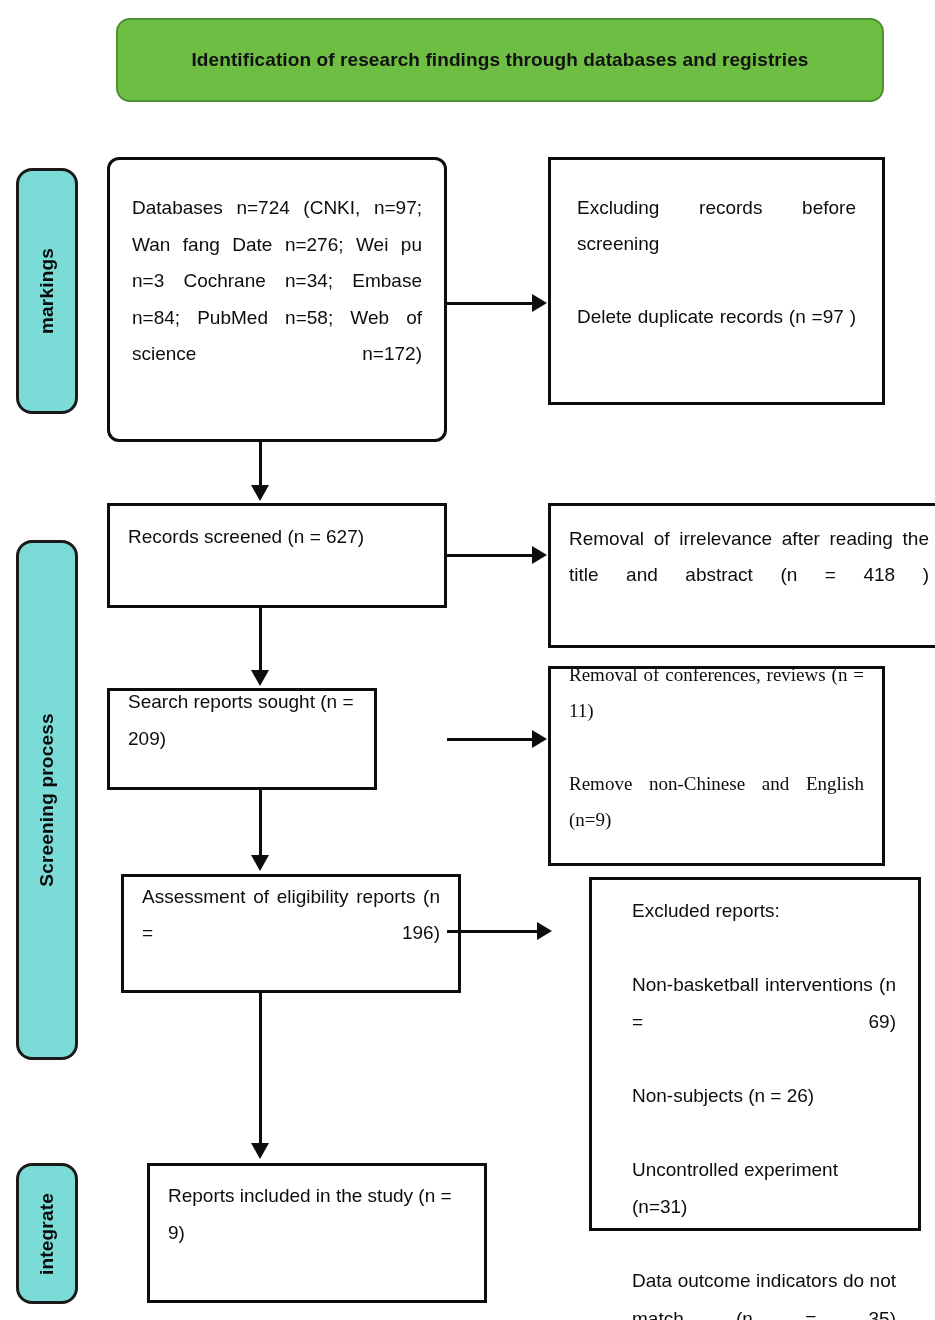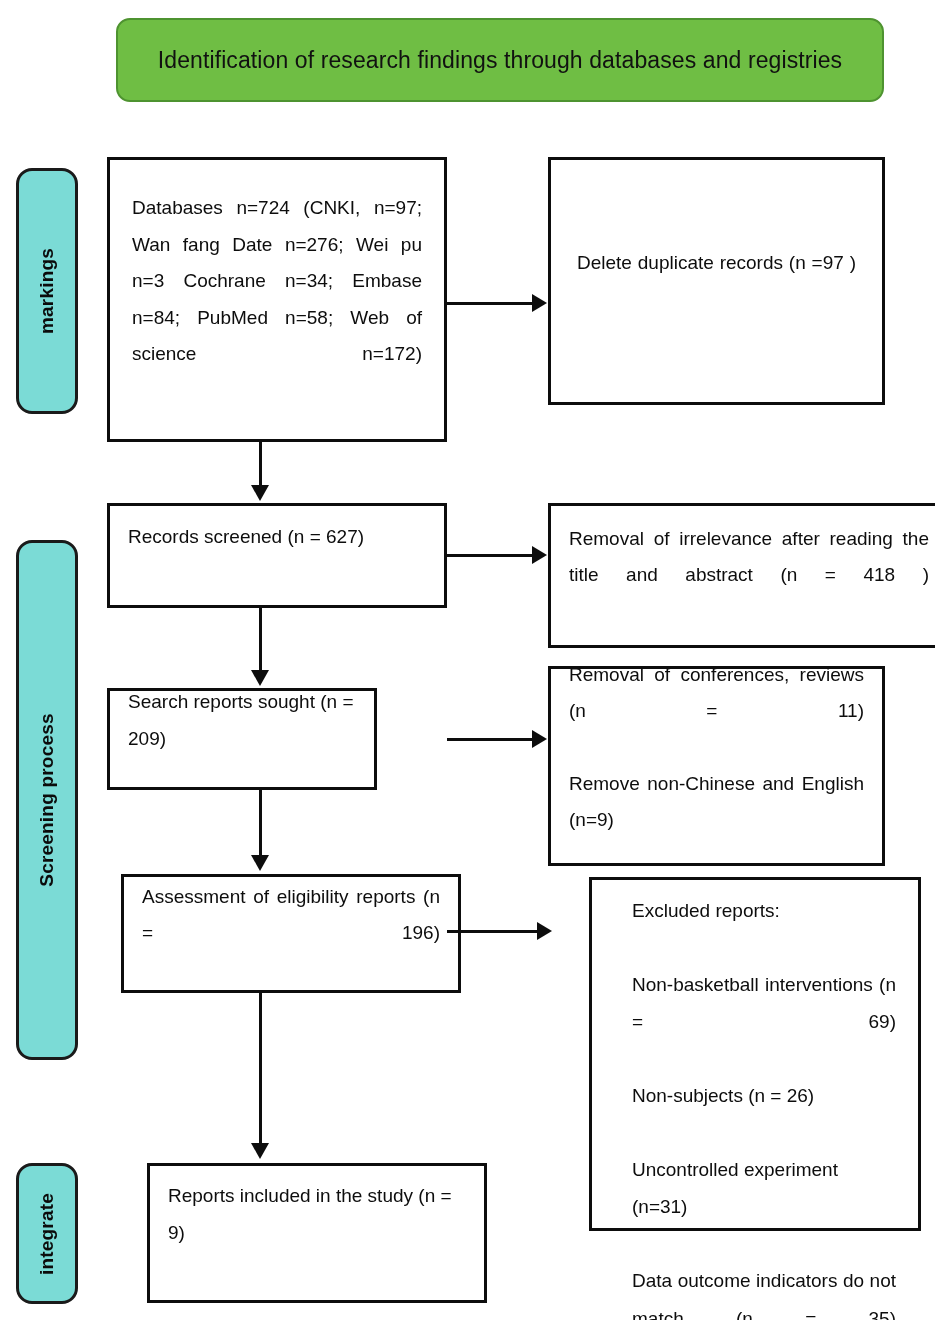--- a/index.html
+++ b/index.html
@@ -29,22 +29,22 @@
     height: 84px;
     background: #6FBE44;
     border: 2px solid #4E9330;
     border-radius: 14px;
     box-sizing: border-box;
     display: flex;
     align-items: center;
     justify-content: center;
   }
   .header-banner .banner-text {
-    font-size: 23px;
-    font-weight: normal;
+    font-size: 19px;
+    font-weight: bold;
     color: #111111;
     letter-spacing: 0.1px;
     text-align: right;
     padding: 0 16px;
   }
 
   
   .stage-label {
     position: absolute;
     background: #7BDBD6;
@@ -99,24 +99,24 @@
   
   #box-databases   { left: 107px; top: 157px;  width: 340px; height: 285px; }
   #box-screened    { left: 107px; top: 503px;  width: 340px; height: 105px; }
   #box-sought      { left: 107px; top: 688px;  width: 270px; height: 102px; }
   #box-eligibility { left: 107px; top: 874px;  width: 340px; height: 119px; margin-left: 14px; }
   #box-included    { left: 107px; top: 1163px; width: 340px; height: 140px; margin-left: 40px; }
 
   
   #box-excluding   { left: 548px; top: 157px;  width: 337px; height: 248px; }
   #box-irrelevance { left: 548px; top: 503px;  width: 402px; height: 145px; }
-  #box-conferences { left: 548px; top: 666px;  width: 337px; height: 200px; }
+  #box-conferences { left: 548px; top: 666px;  width: 337px; height: 200px; font-family: Liberation Serif, serif; }
   #box-excluded    { left: 553px; top: 877px;  width: 332px; height: 354px; }
 
-  #box-databases   { padding: 14px 22px; }
+  #box-databases   { padding: 14px 22px; border-radius: 12px; }
   #box-excluding   { padding: 14px 26px; }
   #box-excluded    { padding: 12px 22px 12px 40px; justify-content: flex-start; margin-left: 36px; }
   #box-excluded p  { line-height: 1.95; }
 
   
   .conn {
     position: absolute;
     background: #0d0d0d;
   }
   .conn-h { height: 3px; }
@@ -192,20 +192,21 @@
 
   <div class="flow-box" id="box-eligibility">
     <p>Assessment of eligibility reports (n = 196)</p>
   </div>
 
   <div class="flow-box" id="box-included">
     <p class="no-justify">Reports included in the study (n = 9)</p>
   </div>
 
   <div class="flow-box" id="box-excluding">
+    <p>Excluding records before screening</p>
     <p>Delete duplicate records (n =97 )</p>
   </div>
 
   <div class="flow-box" id="box-irrelevance">
     <p>Removal of irrelevance after reading the title and abstract (n = 418 )</p>
   </div>
 
   <div class="flow-box" id="box-conferences">
     <p>Removal of conferences, reviews (n = 11)</p>
     <p>Remove non-Chinese and English (n=9)</p>

